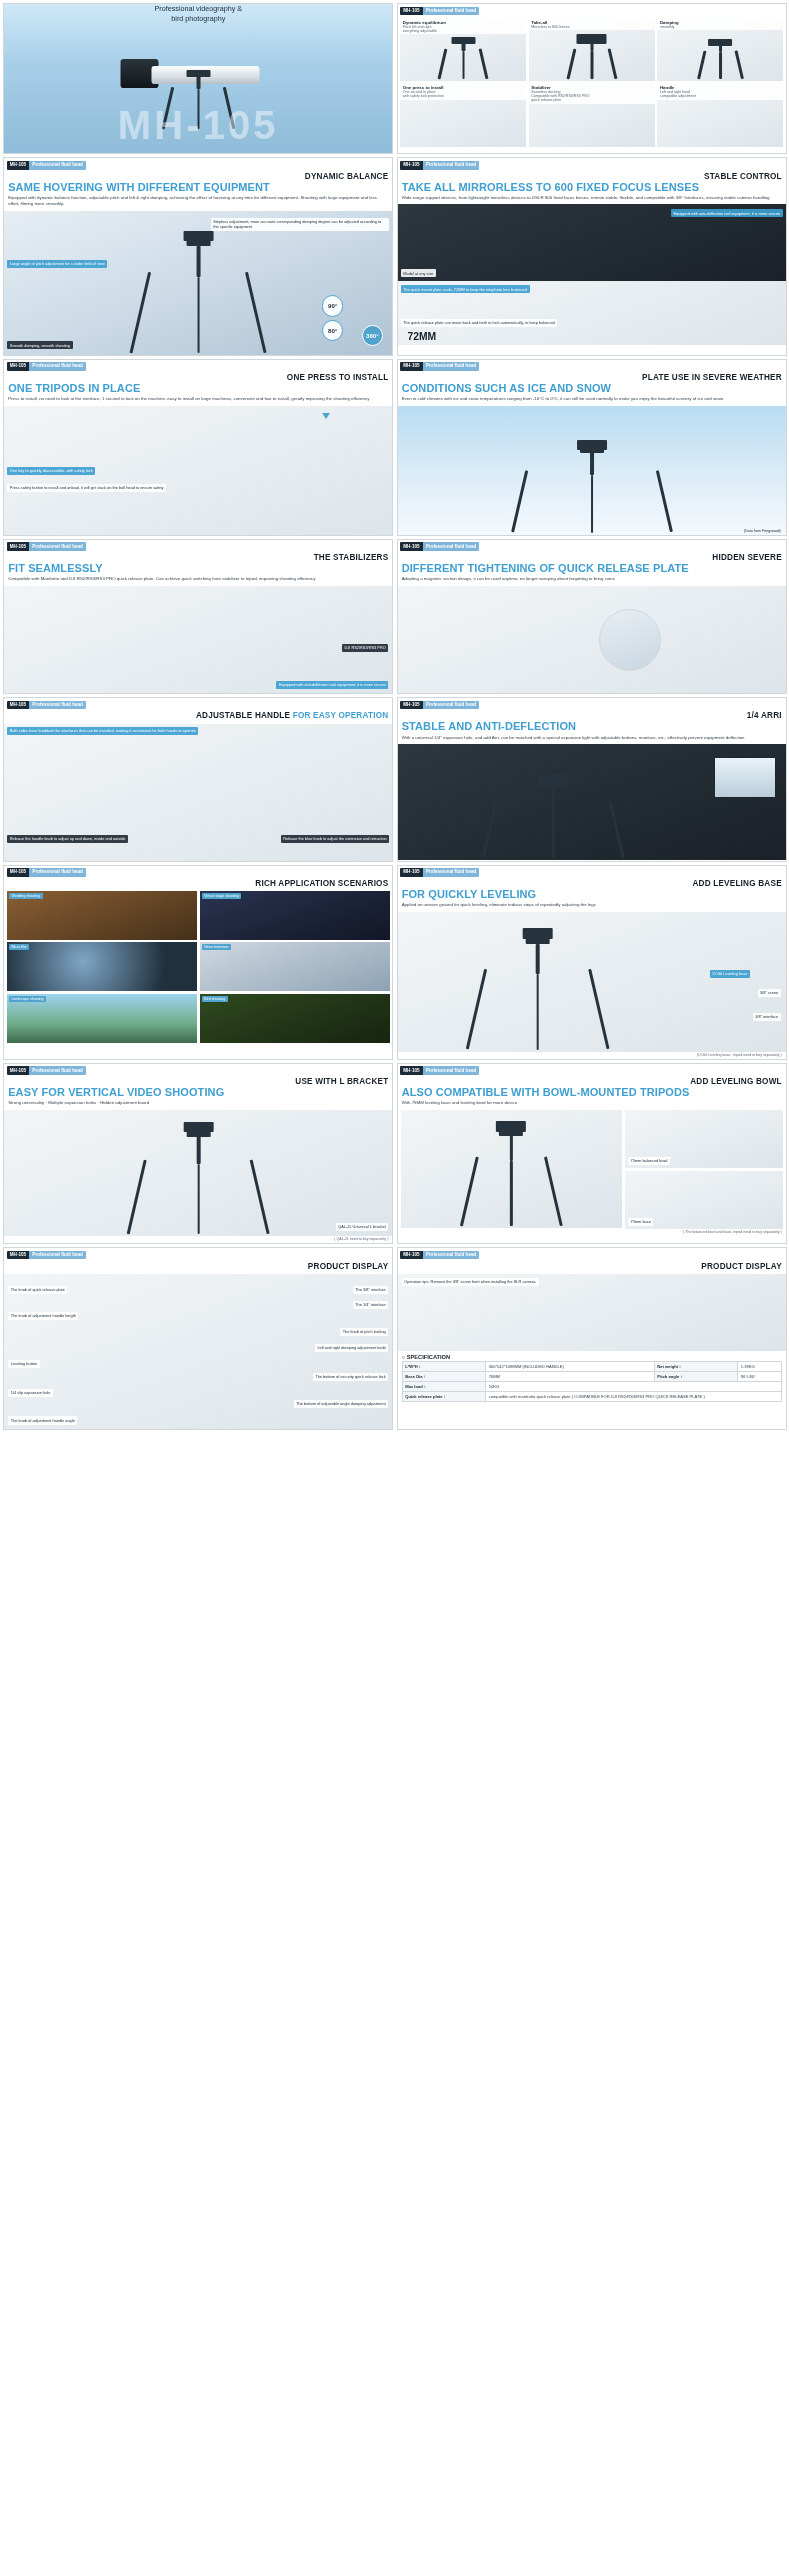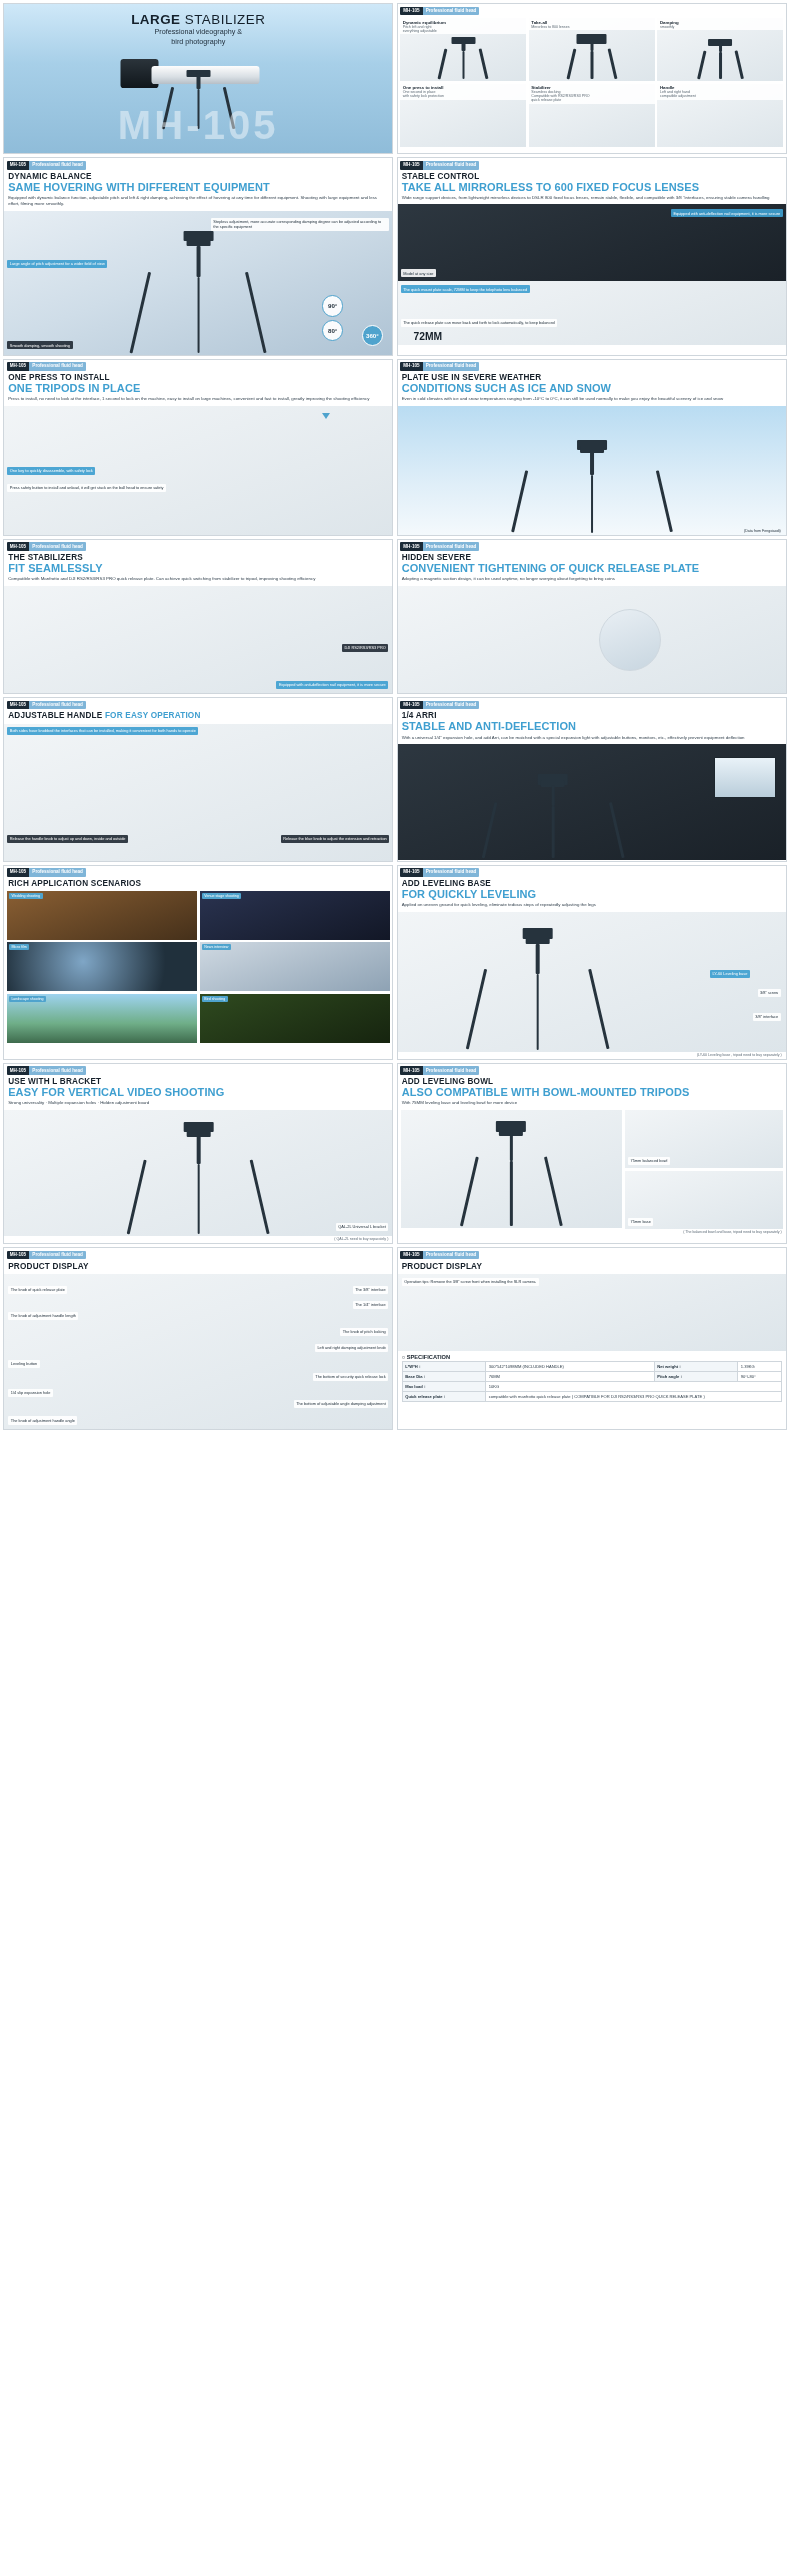--- a/index.html
+++ b/index.html
@@ -44,20 +44,21 @@
     color: #ffffff;
     padding: 2.1px 3.1px;
   }
 
   .ttl {
     font-size: 8.2px;
     font-weight: bold;
     color: #16202a;
     letter-spacing: 0.2px;
     padding: 2.1px 4.1px 0 4.1px;
+    text-align: right;
   }
   .ttl .accent { color: #3f9fd0; }
   .sub {
     font-size: 11px;
     font-weight: bold;
     color: #3f9fd0;
     padding: 0 4.1px;
     letter-spacing: 0.1px;
   }
   .body {
@@ -252,24 +253,20 @@
   }
 </style>
 </head>
 <body>
 
 <div class="page">
 
   <div class="row" style="padding-top:3.1px;">
     <div class="panel">
       <div class="hero">
-        <h1>
-          <b>LARGE</b>
-          <span class="lt">STABILIZER</span>
-        </h1>
         <h2>Professional videography &amp;
 bird photography</h2>
         <div class="camera">
           <div class="bodyc"></div>
           <div class="tube"></div>
         </div>
         <div class="tripod">
           <i class="head"></i>
           <i class="column"></i>
           <i class="leg-l"></i>
@@ -398,21 +395,21 @@
       <div class="ttl">STABLE CONTROL</div>
       <div class="sub">TAKE ALL MIRRORLESS TO 600 FIXED FOCUS LENSES</div>
       <div class="body">Wide range support devices, from lightweight mirrorless devices to DSLR 800 fixed focus lenses, remain stable, flexible, and compatible with 3/8 "interfaces, ensuring stable camera handling</div>
       <div class="ph dark" style="height:77px;position:relative;">
         <div class="cap white" style="left:3.1px; bottom:4.1px;">Model at any size</div>
         <div class="cap" style="right:3.1px; top:5.2px;max-width:34%;">Equipped with anti-deflection nail equipment, it is more secure</div>
       </div>
       <div class="ph grey" style="height:64px;position:relative;">
         <div class="cap" style="left:3.1px; top:4.1px;max-width:54%;">The quick mount plate scale, 72MM to keep the telephoto lens balanced</div>
         <div class="cap white" style="left:3.1px; bottom:18.5px;max-width:54%;">The quick release plate can move back and forth to lock automatically, to keep balanced</div>
-        <div style="position:absolute;left:16px;bottom:3.1px;font-size:10.3px;font-weight:bold;color:#16202a;">72MM</div>
+        <div style="position:absolute;left:10px;bottom:3.1px;font-size:10.3px;font-weight:bold;color:#16202a;">72MM</div>
       </div>
     </div>
   </div>
 
   <div class="row">
     <div class="panel">
       <div class="badge">
         <span class="b1">MH-105</span>
         <span class="b2">Professional fluid head</span>
       </div>
@@ -462,21 +459,21 @@
         <div class="cap" style="right:4.1px; bottom:4.1px;max-width:46%;">Equipped with anti-deflection nail equipment, it is more secure</div>
       </div>
     </div>
 
     <div class="panel">
       <div class="badge">
         <span class="b1">MH-105</span>
         <span class="b2">Professional fluid head</span>
       </div>
       <div class="ttl">HIDDEN SEVERE</div>
-      <div class="sub">CONVENIENT TIGHTENING OF QUICK RELEASE PLATE</div>
+      <div class="sub">DIFFERENT TIGHTENING OF QUICK RELEASE PLATE</div>
       <div class="body">Adopting a magnetic suction design, it can be used anytime, no longer worrying about forgetting to bring coins</div>
       <div class="ph grey" style="height:107px;position:relative;">
         <div style="position:absolute;left:52%;top:23px;width:62px;height:62px;border-radius:50%;border:1.5px solid #cfd8df;background:linear-gradient(160deg,#e9eff4,#c8d6e0);"></div>
       </div>
     </div>
   </div>
 
   <div class="row">
     <div class="panel">
       <div class="badge">

